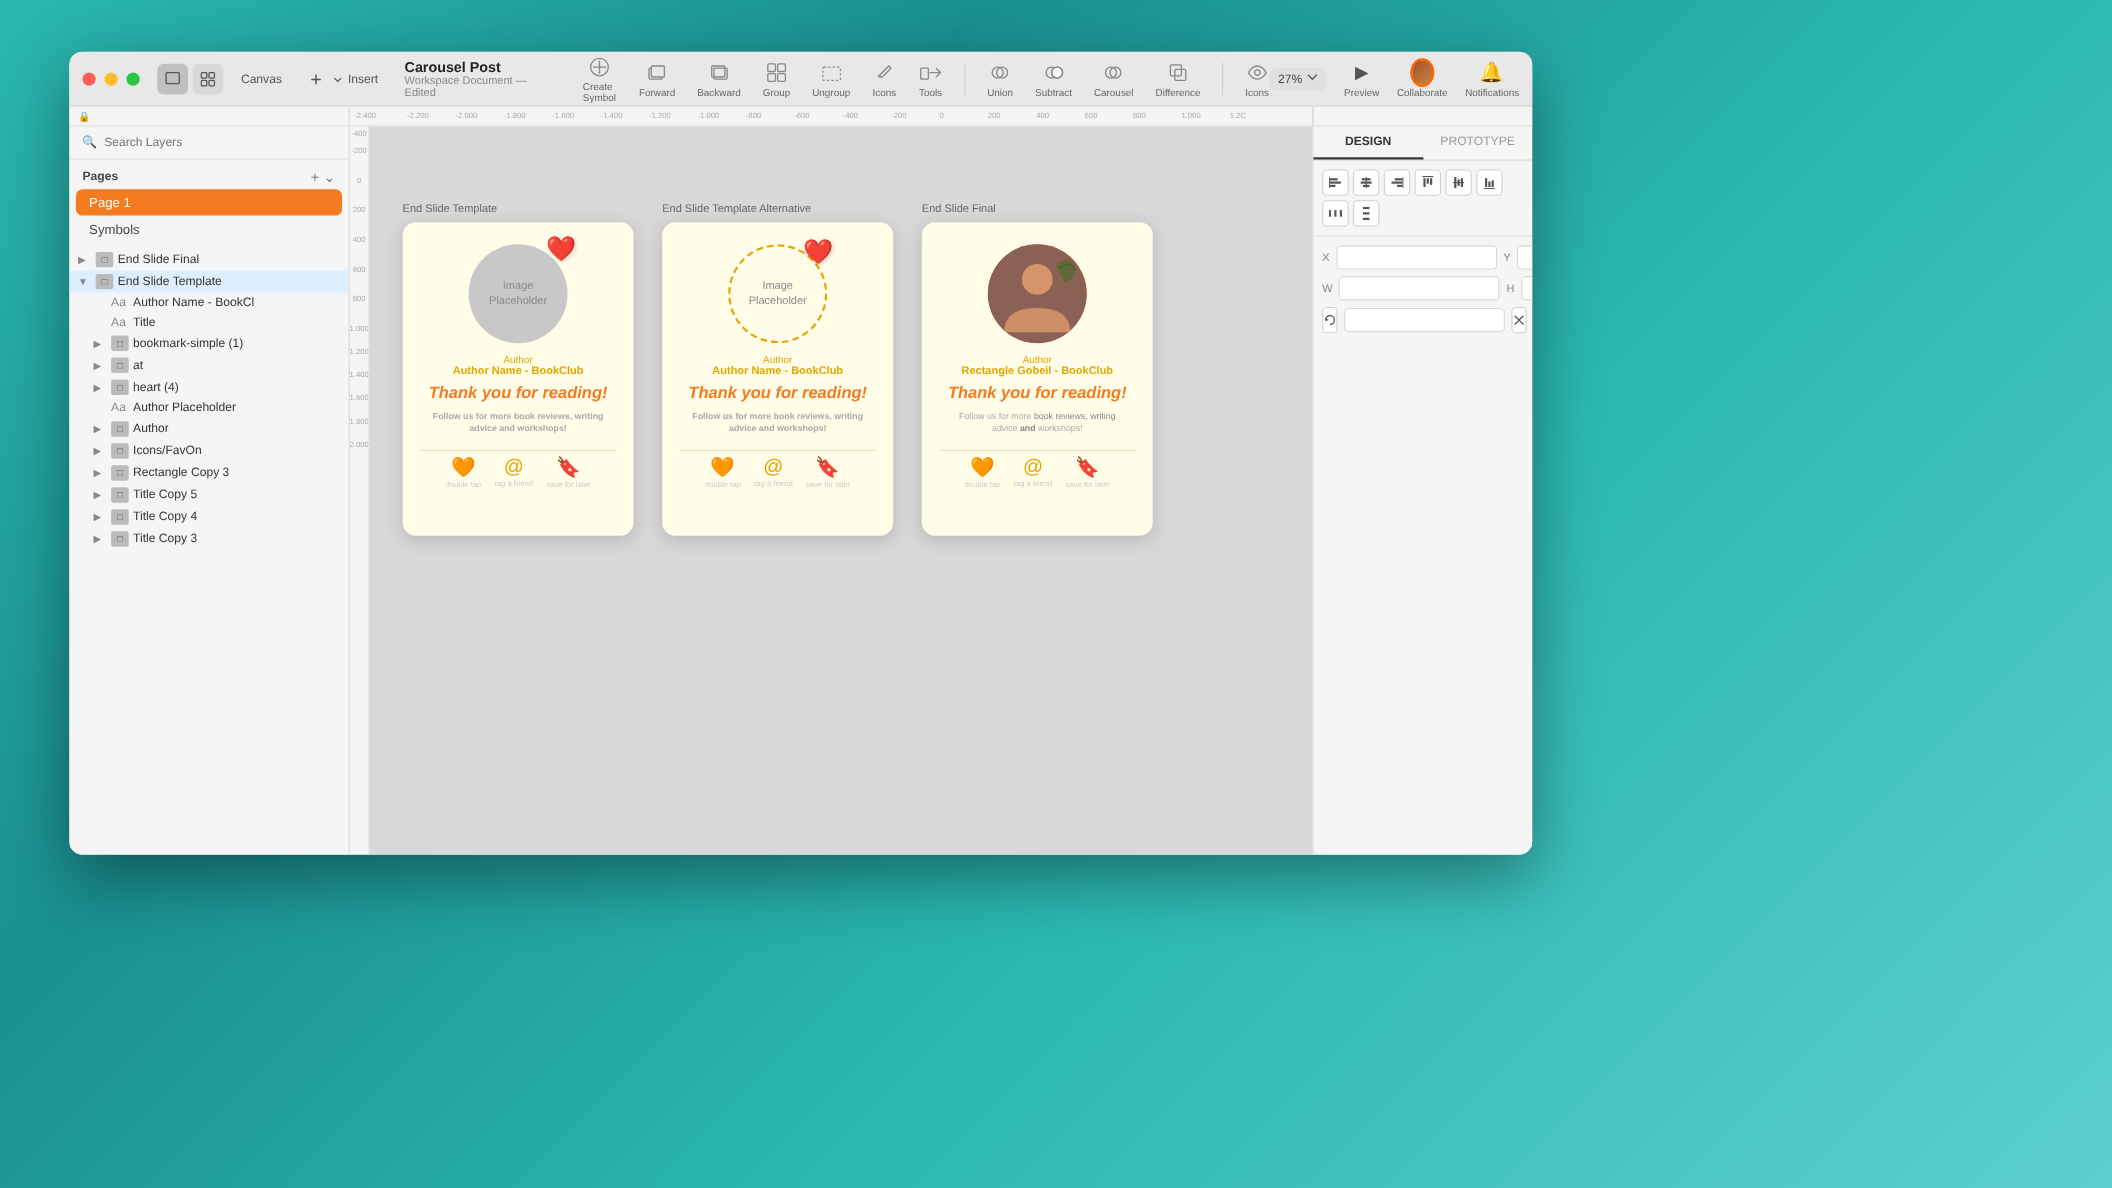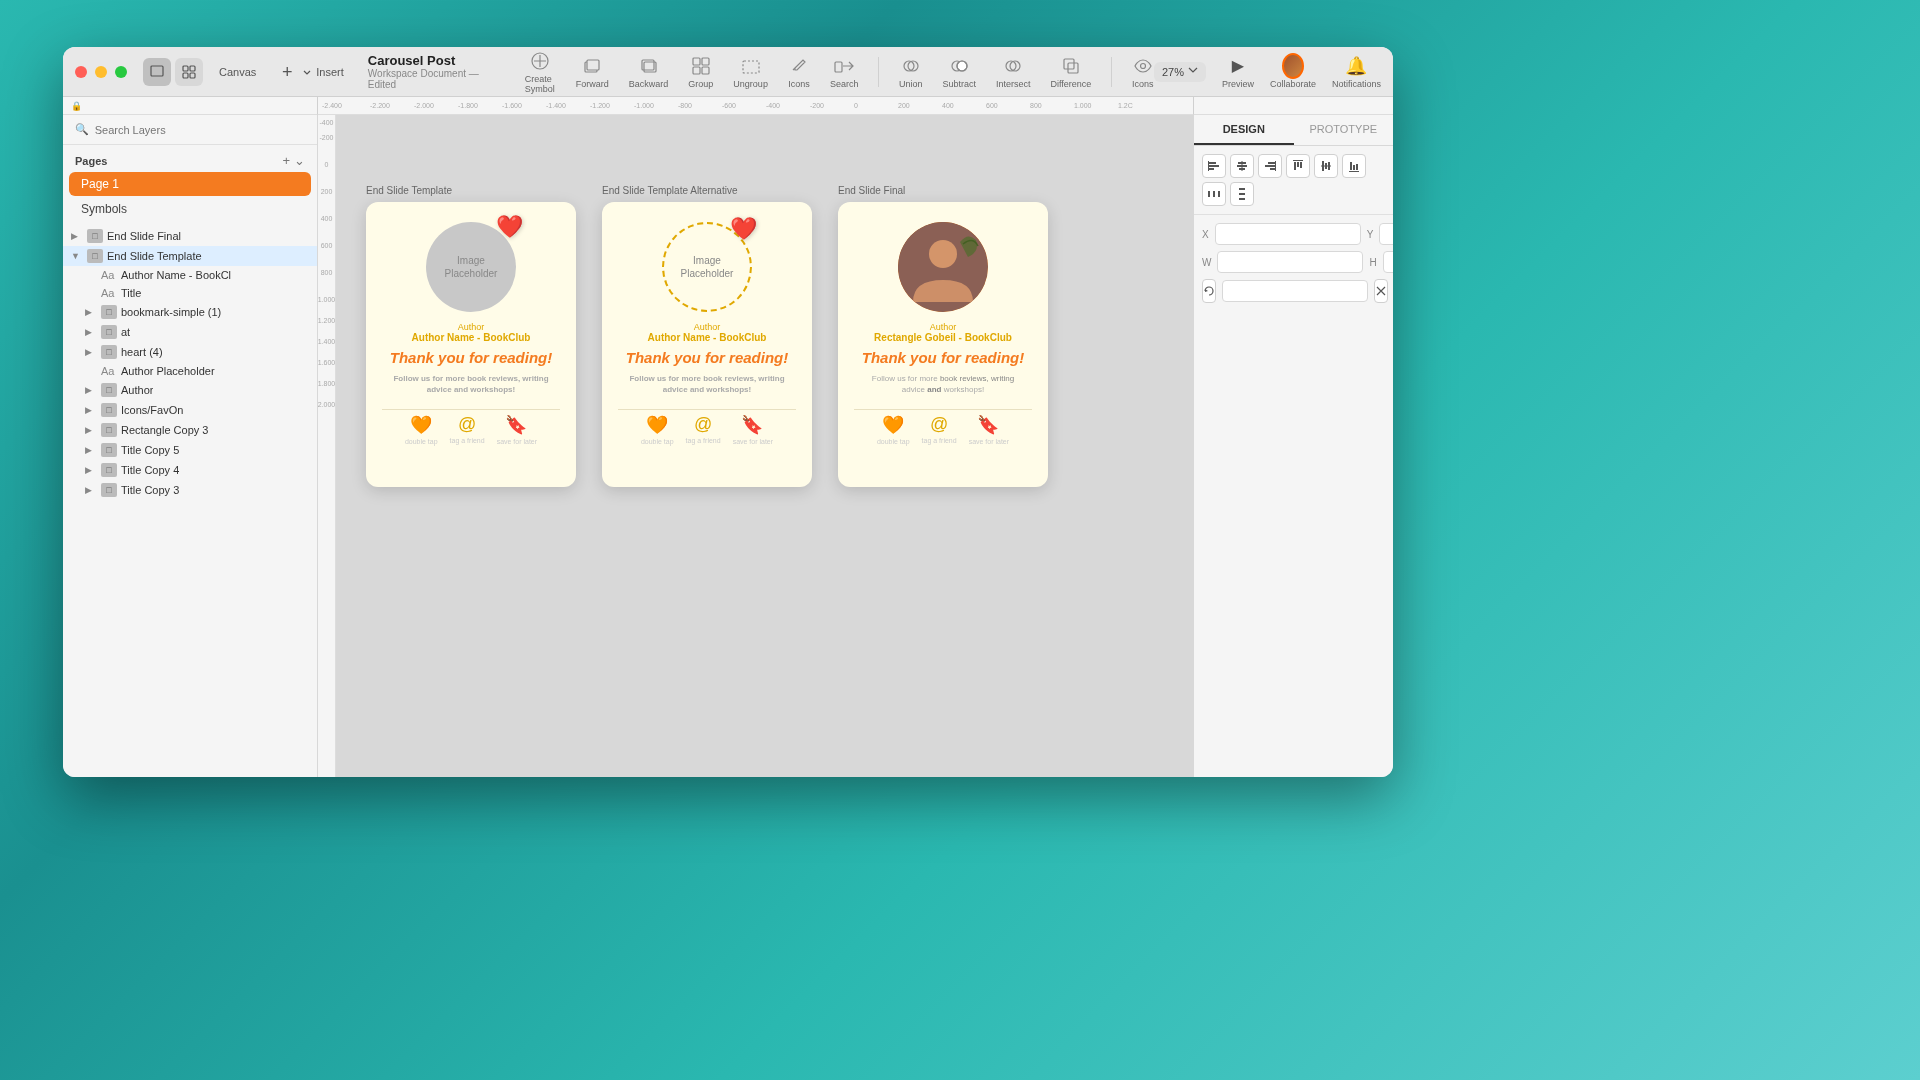--- a/index.html
+++ b/index.html
@@ -612,21 +612,21 @@
         </div>
         <span class="toolbar-item-label">Icons</span>
       </div>
       <div class="toolbar-item">
         <div class="toolbar-item-icon">
           <svg width="22" height="20" viewBox="0 0 22 20">
               <rect x="2" y="6" width="7" height="10" rx="1" stroke="#888" stroke-width="1.2" fill="none"></rect>
               <path d="M10 10h10M16 6l4 4-4 4" stroke="#888" stroke-width="1.2" fill="none"></path>
             </svg>
         </div>
-        <span class="toolbar-item-label">Search</span>
+        <span class="toolbar-item-label">Tools</span>
       </div>
       <div style="width:1px;height:30px;background:#d0d0d0;"></div>
       <div class="toolbar-item">
         <div class="toolbar-item-icon">
           <svg width="20" height="20" viewBox="0 0 20 20">
               <circle cx="8" cy="10" r="5" stroke="#888" stroke-width="1.2" fill="none"></circle>
               <circle cx="12" cy="10" r="5" stroke="#888" stroke-width="1.2" fill="none"></circle>
             </svg>
         </div>
         <span class="toolbar-item-label">Union</span>
@@ -641,21 +641,21 @@
         </div>
         <span class="toolbar-item-label">Subtract</span>
       </div>
       <div class="toolbar-item">
         <div class="toolbar-item-icon">
           <svg width="20" height="20" viewBox="0 0 20 20">
               <circle cx="8" cy="10" r="5" stroke="#888" stroke-width="1.2" fill="none"></circle>
               <circle cx="12" cy="10" r="5" stroke="#888" stroke-width="1.2" fill="none"></circle>
             </svg>
         </div>
-        <span class="toolbar-item-label">Intersect</span>
+        <span class="toolbar-item-label">Carousel</span>
       </div>
       <div class="toolbar-item">
         <div class="toolbar-item-icon">
           <svg width="20" height="20" viewBox="0 0 20 20">
               <rect x="3" y="3" width="10" height="10" rx="1" stroke="#888" stroke-width="1.2" fill="none"></rect>
               <rect x="7" y="7" width="10" height="10" rx="1" stroke="#888" stroke-width="1.2" fill="none"></rect>
             </svg>
         </div>
         <span class="toolbar-item-label">Difference</span>
       </div>

